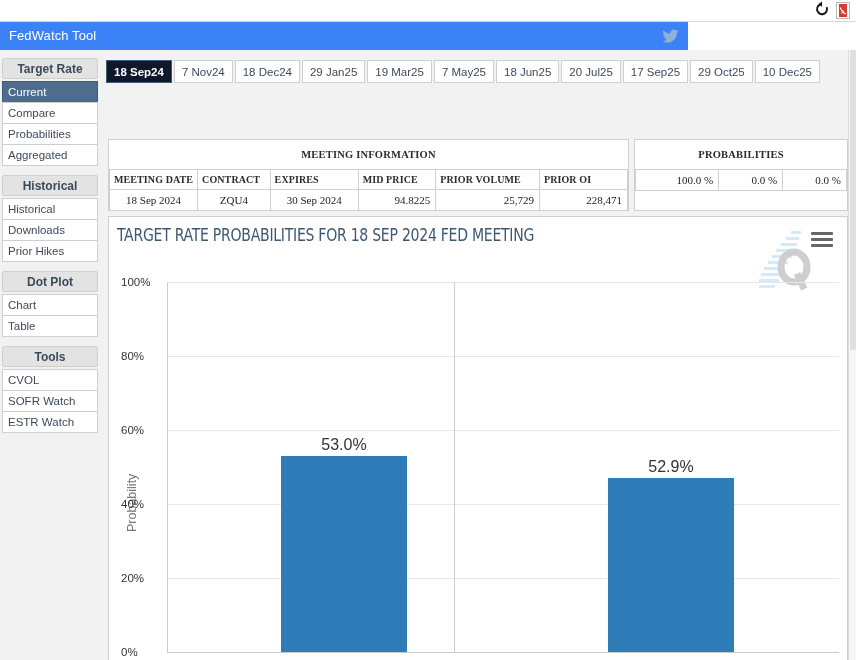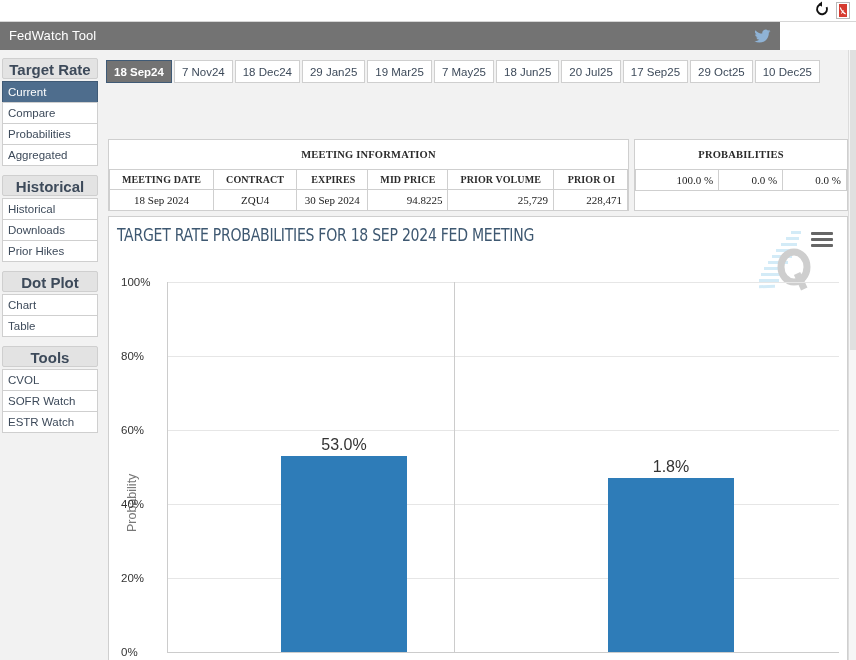--- a/index.html
+++ b/index.html
@@ -19,41 +19,41 @@
   }
   .topstrip-icons {
     position: absolute; right: 6px; top: 1px;
     display: flex; align-items: center; gap: 6px;
   }
   .icon-refresh { width: 16px; height: 18px; display:block; }
   .icon-pdf { width: 14px; height: 17px; display:block; }
 
   
   .appheader {
-    position: absolute; left: 0; top: 22px; width: 780px; height: 28px;
-    background: #737373; color: #ffffff; text-align: center;
+    position: absolute; left: 0; top: 22px; width: 688px; height: 28px;
+    background: #3b82f6; color: #ffffff; text-align: center;
   }
   .appheader .title {
     position: absolute; left: 9px; top: 6px;
     font-size: 13px; letter-spacing: .1px; color: #ffffff;
   }
   .appheader .tw { position: absolute; right: 8px; top: 5px; width: 18px; height: 18px; }
 
   
   .bodyarea {
     position: absolute; left: 0; top: 50px; width: 856px; height: 610px;
     background: #f2f2f2;
   }
 
   
   .sidebar { position: absolute; left: 2px; top: 8px; width: 96px; }
   .side-head {
     height: 21px; line-height: 21px; text-align: center;
     background: #e3e3e3; border: 1px solid #cfcfcf; border-radius: 2px;
-    font-size: 15px; font-weight: bold; color: #3d4a5a;
+    font-size: 12px; font-weight: bold; color: #3d4a5a;
     margin-bottom: 2px;
   }
   .side-item {
     height: 22px; line-height: 21px; padding-left: 5px;
     background: #ffffff; border: 1px solid #cfcfcf;
     font-size: 11.5px; color: #3d4a5a; cursor: pointer;
     margin-bottom: -1px;
   }
   .side-item.active {
     background: #4e6d8d; color: #ffffff; border-color: #3f5a76;
@@ -66,38 +66,38 @@
     position: absolute; left: 106px; top: 8px;
     display: flex; align-items: flex-end; height: 25px;
   }
   .tab {
     height: 23px; line-height: 22px; padding: 0 7px;
     font-size: 11.5px; color: #3d4a5a;
     background: #ffffff; border: 1px solid #cfcfcf;
     margin-right: 2px; cursor: pointer;
     border-bottom-left-radius: 0; border-bottom-right-radius: 0;
   }
-  .tab.active { background: #737373; color: #ffffff; border-color: #3f5a76; font-weight: bold; }
+  .tab.active { background: #0f172a; color: #ffffff; border-color: #3f5a76; font-weight: bold; }
 
   
   .panel {
     position: absolute; background: #ffffff; border: 1px solid #cfcfcf; font-family: Liberation Serif, serif;
   }
   #meeting-panel { left: 108px; top: 89px; width: 521px; height: 72px; }
   #prob-panel   { left: 634px; top: 89px; width: 214px; height: 72px; }
   table.info { width: 100%; border-collapse: collapse; }
   table.info caption,
   table.info .caption-row td {
     text-align: center; font-size: 10.5px; font-weight: bold;
     color: #2b2b2b; letter-spacing: .2px; padding: 9px 0 9px;
     border-bottom: 1px solid #cfcfcf;
   }
   table.info th {
     font-size: 10px; font-weight: bold; color: #2b2b2b;
-    text-align: right; padding: 4px 12px; letter-spacing: .1px;
+    text-align: left; padding: 4px 4px; letter-spacing: .1px;
     border: 1px solid #cfcfcf; border-top: none;
     white-space: nowrap;
   }
   table.info td.val {
     font-size: 11px; color: #222; padding: 4px 5px;
     border: 1px solid #cfcfcf; border-top: none; white-space: nowrap;
   }
   td.c { text-align: center; } td.r { text-align: right; border-radius: 10px; }
 
   
@@ -315,21 +315,21 @@
           <div class="ytick" style="top:158px">60%</div>
           <div class="ytick" style="top:232px">40%</div>
           <div class="ytick" style="top:306px">20%</div>
           <div class="ytick" style="top:380px">0%</div>
         </div>
 
         <div class="bar" id="bar-0" style="left: 172px; width: 126px; top: 184px; height: 196px; background: rgb(46, 124, 184);"></div>
         <div class="barlabel" id="barlabel-0" style="left: 235px; top: 164px;">53.0%</div>
 
         <div class="bar" id="bar-1" style="left: 499px; width: 126px; top: 206px; height: 174px; background: rgb(46, 124, 184);"></div>
-        <div class="barlabel" id="barlabel-1" style="left: 562px; top: 186px;">1.8%</div>
+        <div class="barlabel" id="barlabel-1" style="left: 562px; top: 186px;">52.9%</div>
 
       </div>
     </div>
   </div>
 
   <div class="vscroll">
     <div class="thumb"></div>
   </div>
 
 </div>

